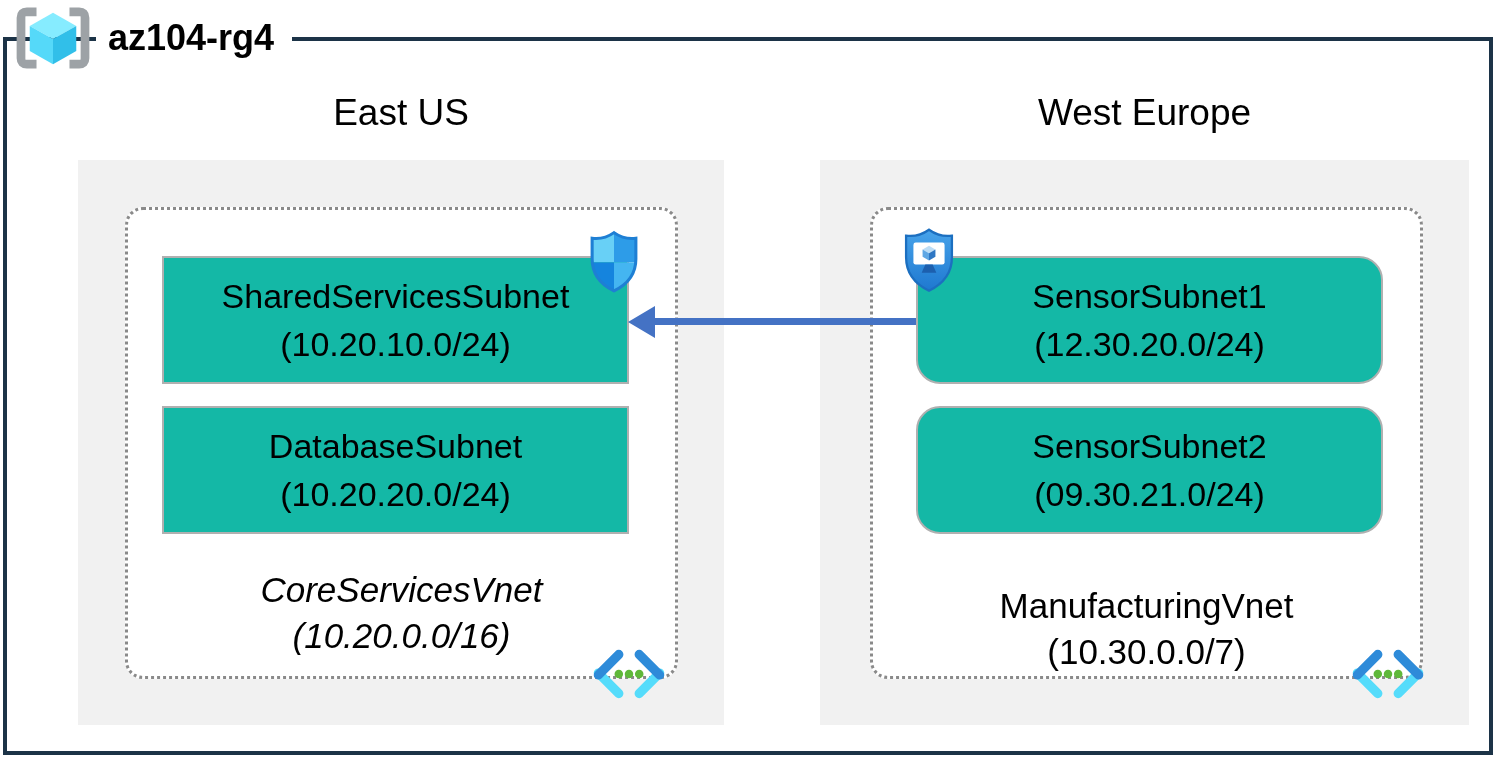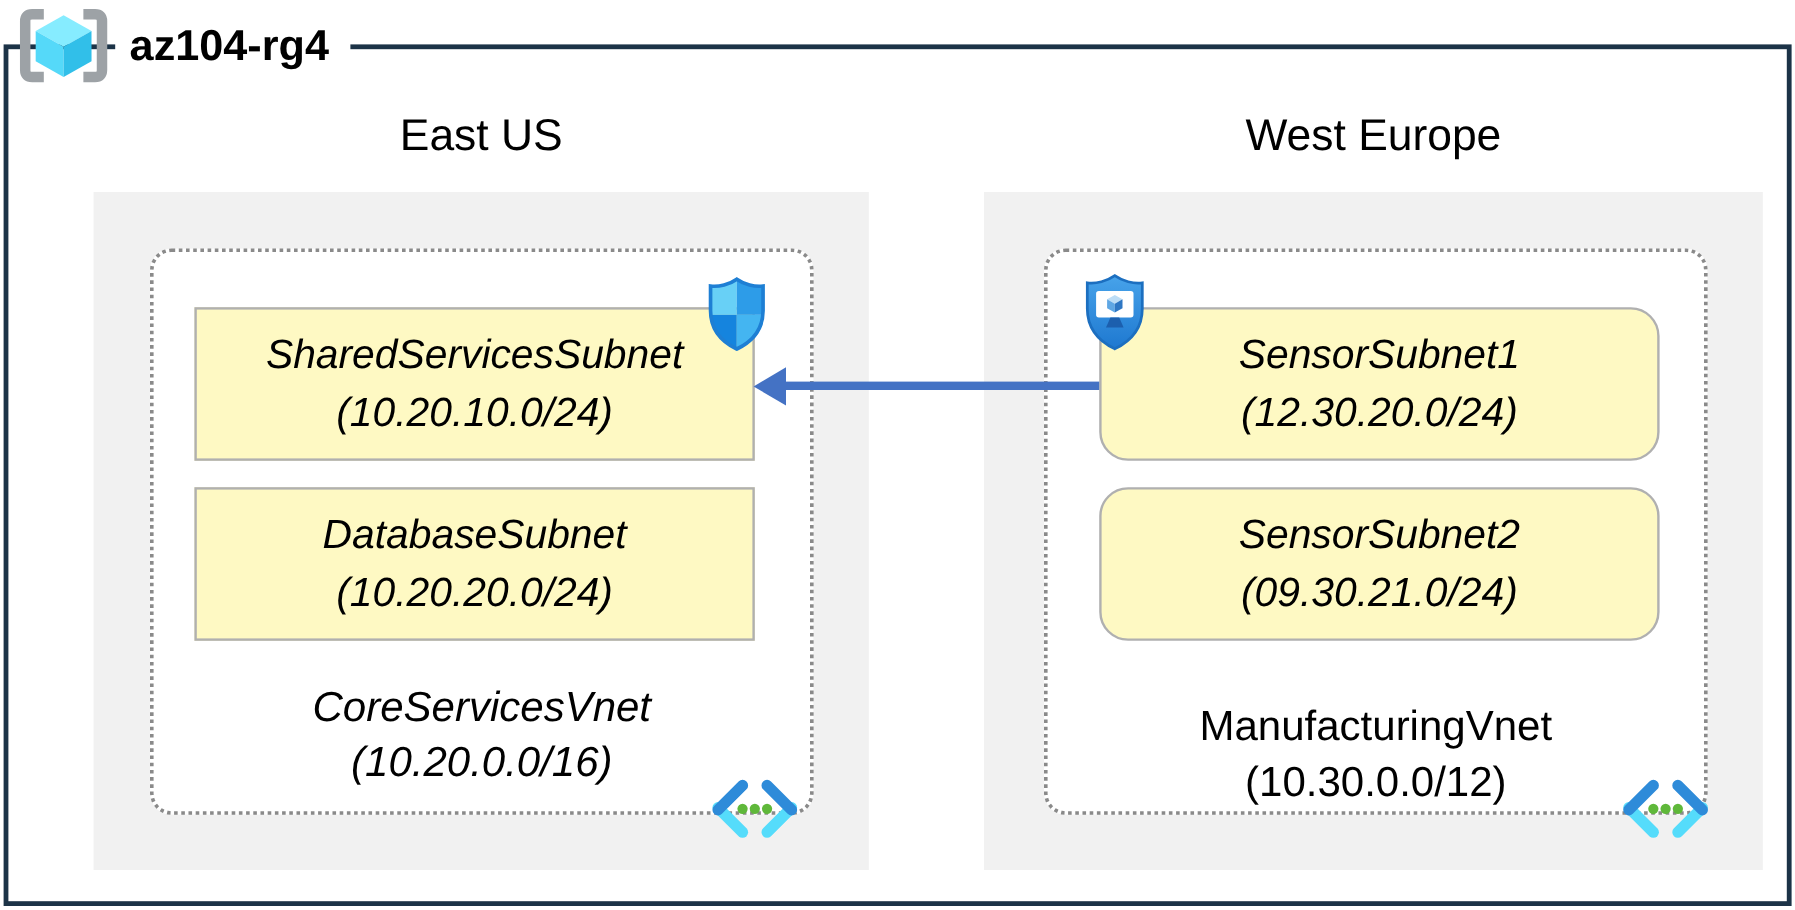--- a/index.html
+++ b/index.html
@@ -35,24 +35,24 @@
   .region-box.west{left:820px;width:649px;}
   
   .vnet-box{
     position:absolute;top:207px;width:547px;height:466px;background:#fff;
     border:3px dotted #8A8A8A;border-radius:18px;z-index:2;
   }
   .vnet-box.east{left:125px;}
   .vnet-box.west{left:870px;}
   
   .subnet{
-    position:absolute;width:463px;height:124px;background:#fef9c3;
+    position:absolute;width:463px;height:124px;background:#14b8a6;
     border:2px solid #B0B0B0;z-index:3;
     display:flex;flex-direction:column;align-items:center;justify-content:center;
-    font-size:34px;line-height:48px;text-align:center;font-style:italic;
+    font-size:34px;line-height:48px;text-align:center;
   }
   .subnet.east{left:162px;}
   .subnet.west{left:916px;border-radius:24px;}
   .subnet.row1{top:256px;}
   .subnet.row2{top:406px;}
   
   .vnet-label{
     position:absolute;top:567px;text-align:center;
     font-size:35px;line-height:46px;z-index:3;
   }
@@ -123,21 +123,21 @@
     <div>SensorSubnet2</div>
     <div>(09.30.21.0/24)</div>
   </div>
 
   <div class="vnet-label east">
     <div>CoreServicesVnet</div>
     <div>(10.20.0.0/16)</div>
   </div>
   <div class="vnet-label west">
     <div>ManufacturingVnet</div>
-    <div>(10.30.0.0/12)</div>
+    <div>(10.30.0.0/7)</div>
   </div>
 
   <svg class="badge nsg-badge" viewBox="0 0 64 72">
     <defs>
       <clipPath id="shieldClipA">
         <path d="M32 3 C25 8 15 10.5 7 9.5 L7 33 C7 52 17.5 62.5 32 69.5 C46.5 62.5 57 52 57 33 L57 9.5 C49 10.5 39 8 32 3 Z"></path>
       </clipPath>
     </defs>
     <g clip-path="url(#shieldClipA)">
       <rect x="0" y="0" width="32" height="37" fill="#68D0F6"></rect>

